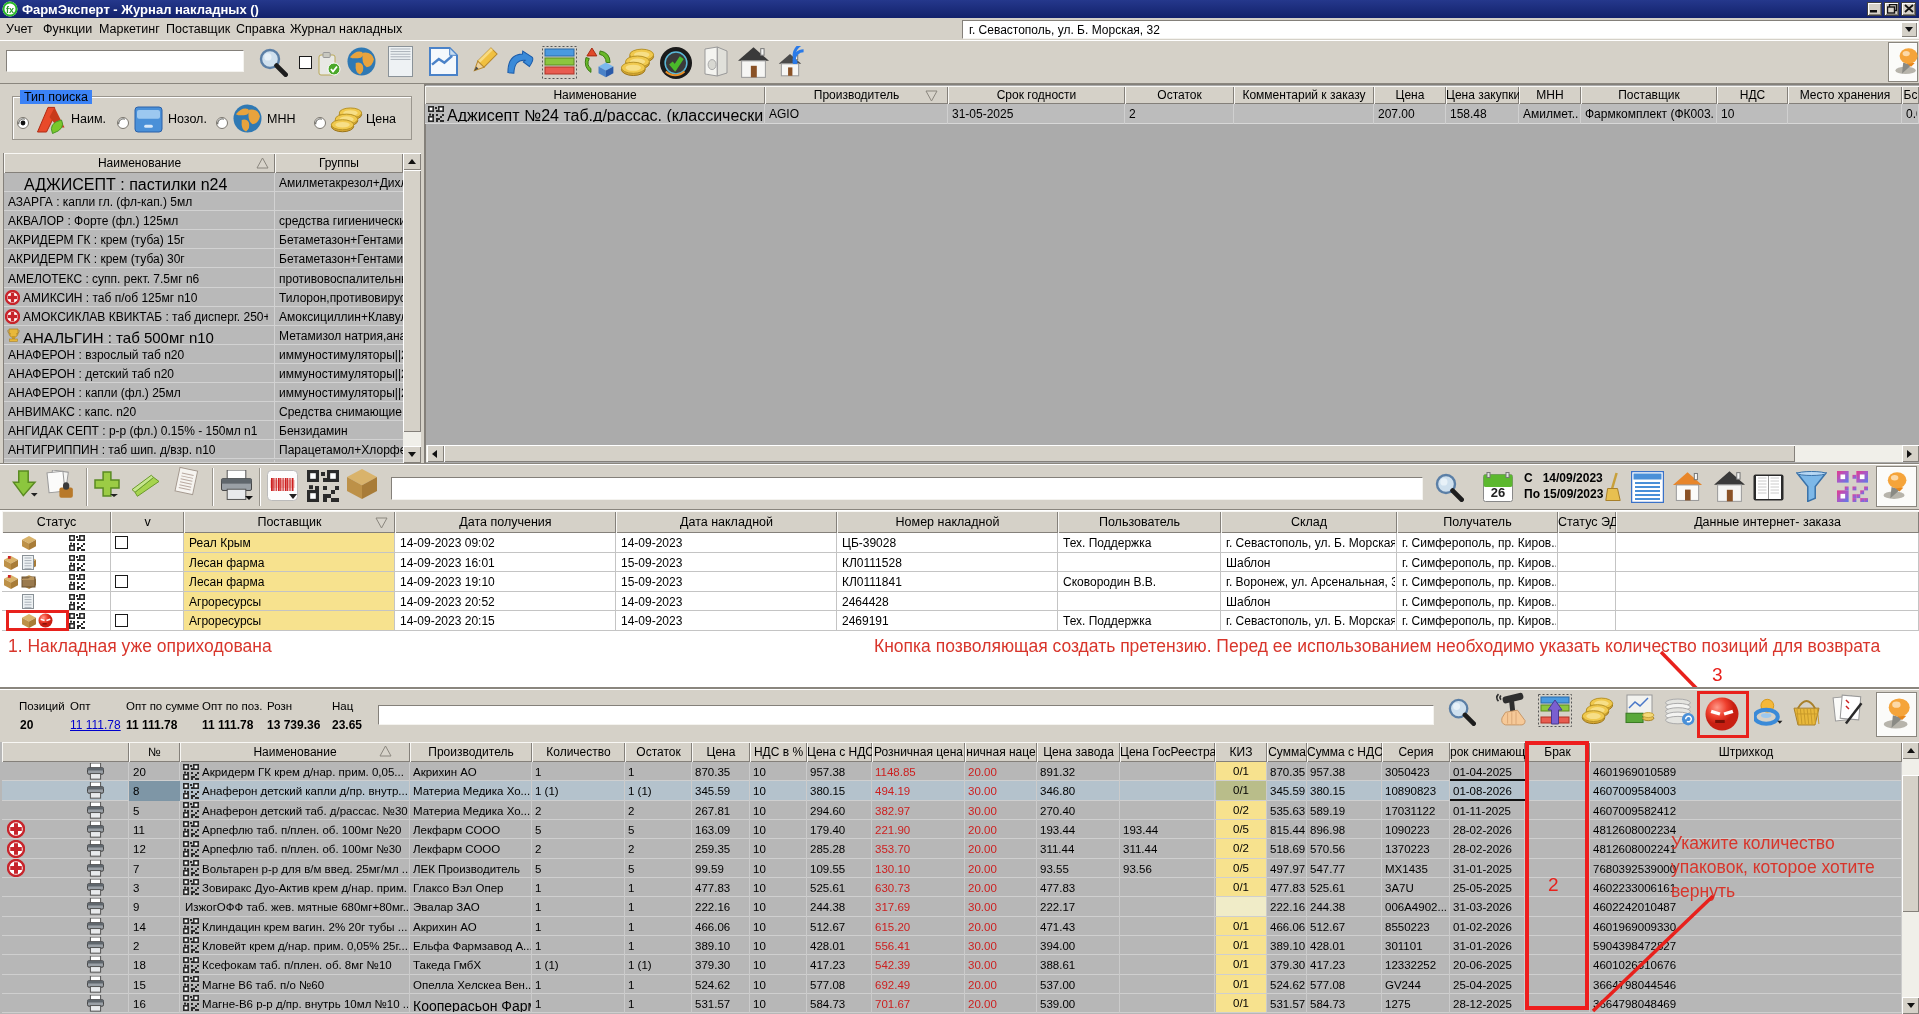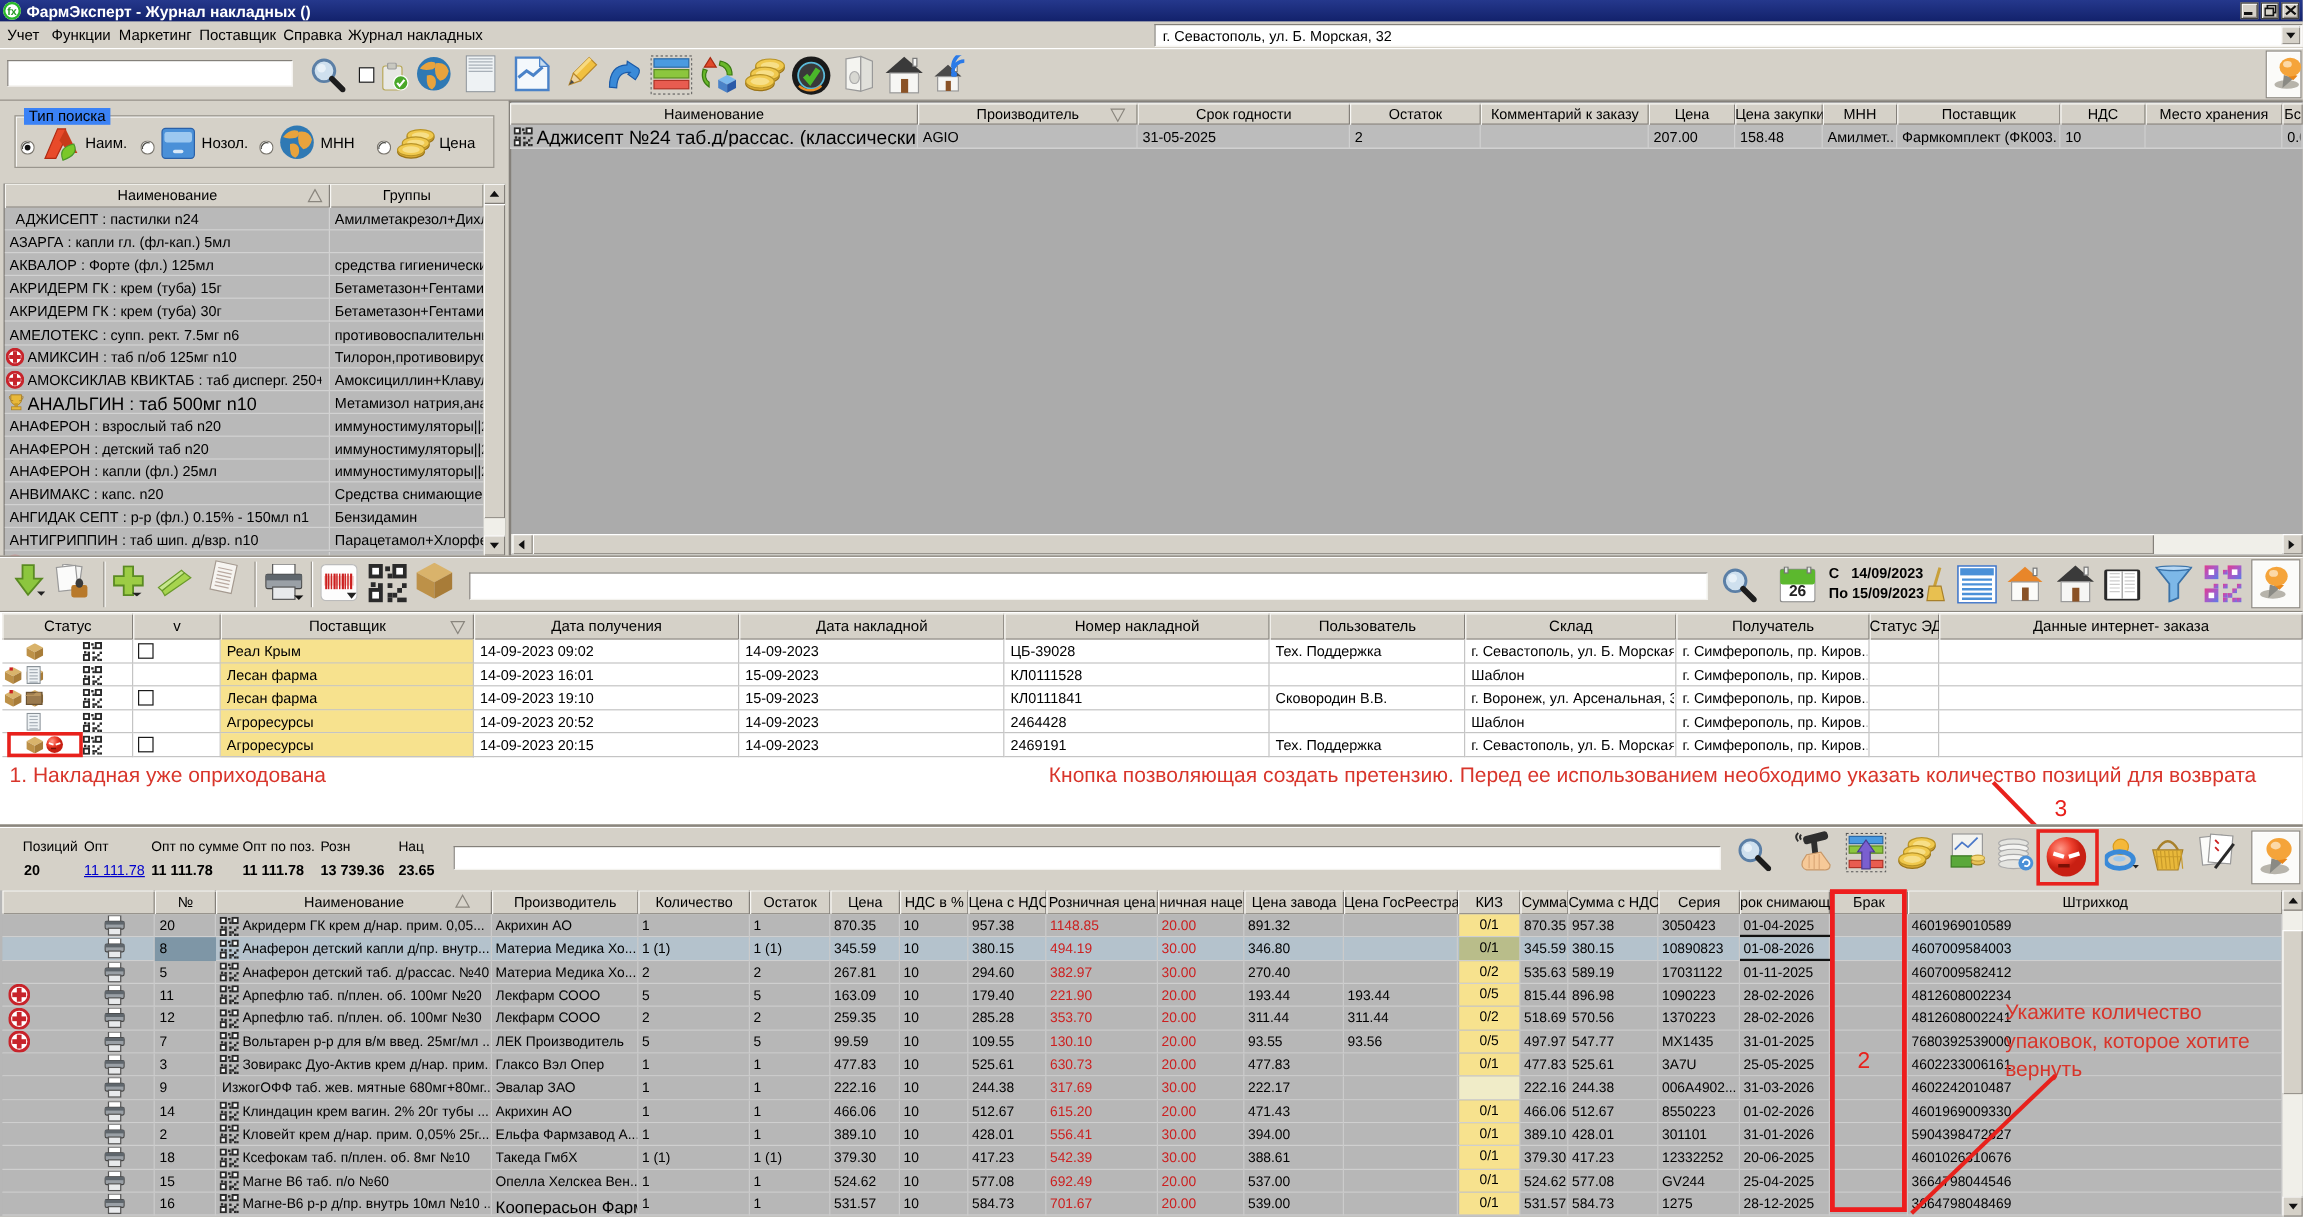--- a/index.html
+++ b/index.html
@@ -198,21 +198,21 @@
     <ellipse cx="12.540000000000001" cy="18.76" rx="7.26" ry="2.8000000000000003" fill="#f7dF87"></ellipse>
   </svg>
 <div class="abs" style="left:366px;top:112px;font-size:12.5px">Цена</div>
 <div class="abs" style="left:3px;top:153px;width:418px;height:310px;background:#b9b9b9;border:1px solid #84807a"></div>
 <div class="hdrcell" style="left:4px;top:153px;width:271px;height:20px;line-height:20px">Наименование</div>
 <svg class="abs" style="left:256px;top:157px;" width="13" height="13" viewBox="0 0 13 13">
     <polygon points="6.5,1 12,11 1,11" fill="#d8d4cb" stroke="#8a867e"></polygon>
   </svg>
 <div class="hdrcell" style="left:275px;top:153px;width:128px;height:20px;line-height:20px">Группы</div>
 <div class="cell" style="left:4px;top:173.0px;width:271px;height:19.1px;border-bottom:1px solid #d2d2d2;border-right:1px solid #d2d2d2"></div>
-<div class="cell" style="left:13px;top:176.0px;width:260px;height:16px;font-size:12px">АДЖИСЕПТ : пастилки n24</div>
+<div class="cell" style="left:24px;top:176.0px;width:260px;height:16px;font-size:16px">АДЖИСЕПТ : пастилки n24</div>
 <div class="cell" style="left:275px;top:173.0px;width:128px;height:19.1px;border-bottom:1px solid #d2d2d2"></div>
 <div class="cell" style="left:279px;top:176.0px;width:124px;height:16px;font-size:12px">Амилметакрезол+Дихло</div>
 <div class="cell" style="left:4px;top:192.1px;width:271px;height:19.1px;border-bottom:1px solid #d2d2d2;border-right:1px solid #d2d2d2"></div>
 <div class="cell" style="left:8px;top:195.1px;width:260px;height:16px;font-size:12px">АЗАРГА : капли гл. (фл-кап.) 5мл</div>
 <div class="cell" style="left:275px;top:192.1px;width:128px;height:19.1px;border-bottom:1px solid #d2d2d2"></div>
 <div class="cell" style="left:279px;top:195.1px;width:124px;height:16px;font-size:12px"></div>
 <div class="cell" style="left:4px;top:211.2px;width:271px;height:19.1px;border-bottom:1px solid #d2d2d2;border-right:1px solid #d2d2d2"></div>
 <div class="cell" style="left:8px;top:214.2px;width:260px;height:16px;font-size:12px">АКВАЛОР : Форте (фл.) 125мл</div>
 <div class="cell" style="left:275px;top:211.2px;width:128px;height:19.1px;border-bottom:1px solid #d2d2d2"></div>
 <div class="cell" style="left:279px;top:214.2px;width:124px;height:16px;font-size:12px">средства гигиенические</div>
@@ -1135,21 +1135,21 @@
     <rect x="14.0" y="14.0" width="2.0" height="2.0" fill="#2a2a2a"></rect>
     <rect x="8.0" y="12.0" width="2.0" height="2.0" fill="#2a2a2a"></rect>
     <rect x="12.0" y="14.0" width="2.0" height="2.0" fill="#2a2a2a"></rect>
     <rect x="7.0" y="1.0" width="2.0" height="2.0" fill="#2a2a2a"></rect>
     <rect x="8.0" y="4.0" width="2.0" height="2.0" fill="#2a2a2a"></rect>
     <rect x="1.0" y="7.6" width="2.0" height="2.0" fill="#2a2a2a"></rect>
     <rect x="4.0" y="8.0" width="2.0" height="2.0" fill="#2a2a2a"></rect>
     <rect x="14.0" y="8.0" width="2.0" height="2.0" fill="#2a2a2a"></rect>
     <rect x="8.0" y="14.0" width="2.0" height="2.0" fill="#2a2a2a"></rect>
   </svg>
-<div class="cell" style="left:202px;top:804.66px;width:206px;height:14px;font-size:11.5px">Анаферон детский таб. д/рассас. №40</div>
+<div class="cell" style="left:202px;top:804.66px;width:206px;height:14px;font-size:11.5px">Анаферон детский таб. д/рассас. №30</div>
 <div class="cell " style="left:413px;top:804.66px;width:118px;height:14px;font-size:11.5px">Материа Медика Хо...</div>
 <div class="cell " style="left:535px;top:804.66px;width:89px;height:14px;font-size:11.5px">2</div>
 <div class="cell " style="left:628px;top:804.66px;width:63px;height:14px;font-size:11.5px">2</div>
 <div class="cell " style="left:695px;top:804.66px;width:54px;height:14px;font-size:11.5px">267.81</div>
 <div class="cell " style="left:753px;top:804.66px;width:53px;height:14px;font-size:11.5px">10</div>
 <div class="cell " style="left:810px;top:804.66px;width:61px;height:14px;font-size:11.5px">294.60</div>
 <div class="cell red" style="left:875px;top:804.66px;width:89px;height:14px;font-size:11.5px">382.97</div>
 <div class="cell red" style="left:968px;top:804.66px;width:68px;height:14px;font-size:11.5px">30.00</div>
 <div class="cell " style="left:1040px;top:804.66px;width:79px;height:14px;font-size:11.5px">270.40</div>
 <div class="cell " style="left:1123px;top:804.66px;width:91px;height:14px;font-size:11.5px"></div>

